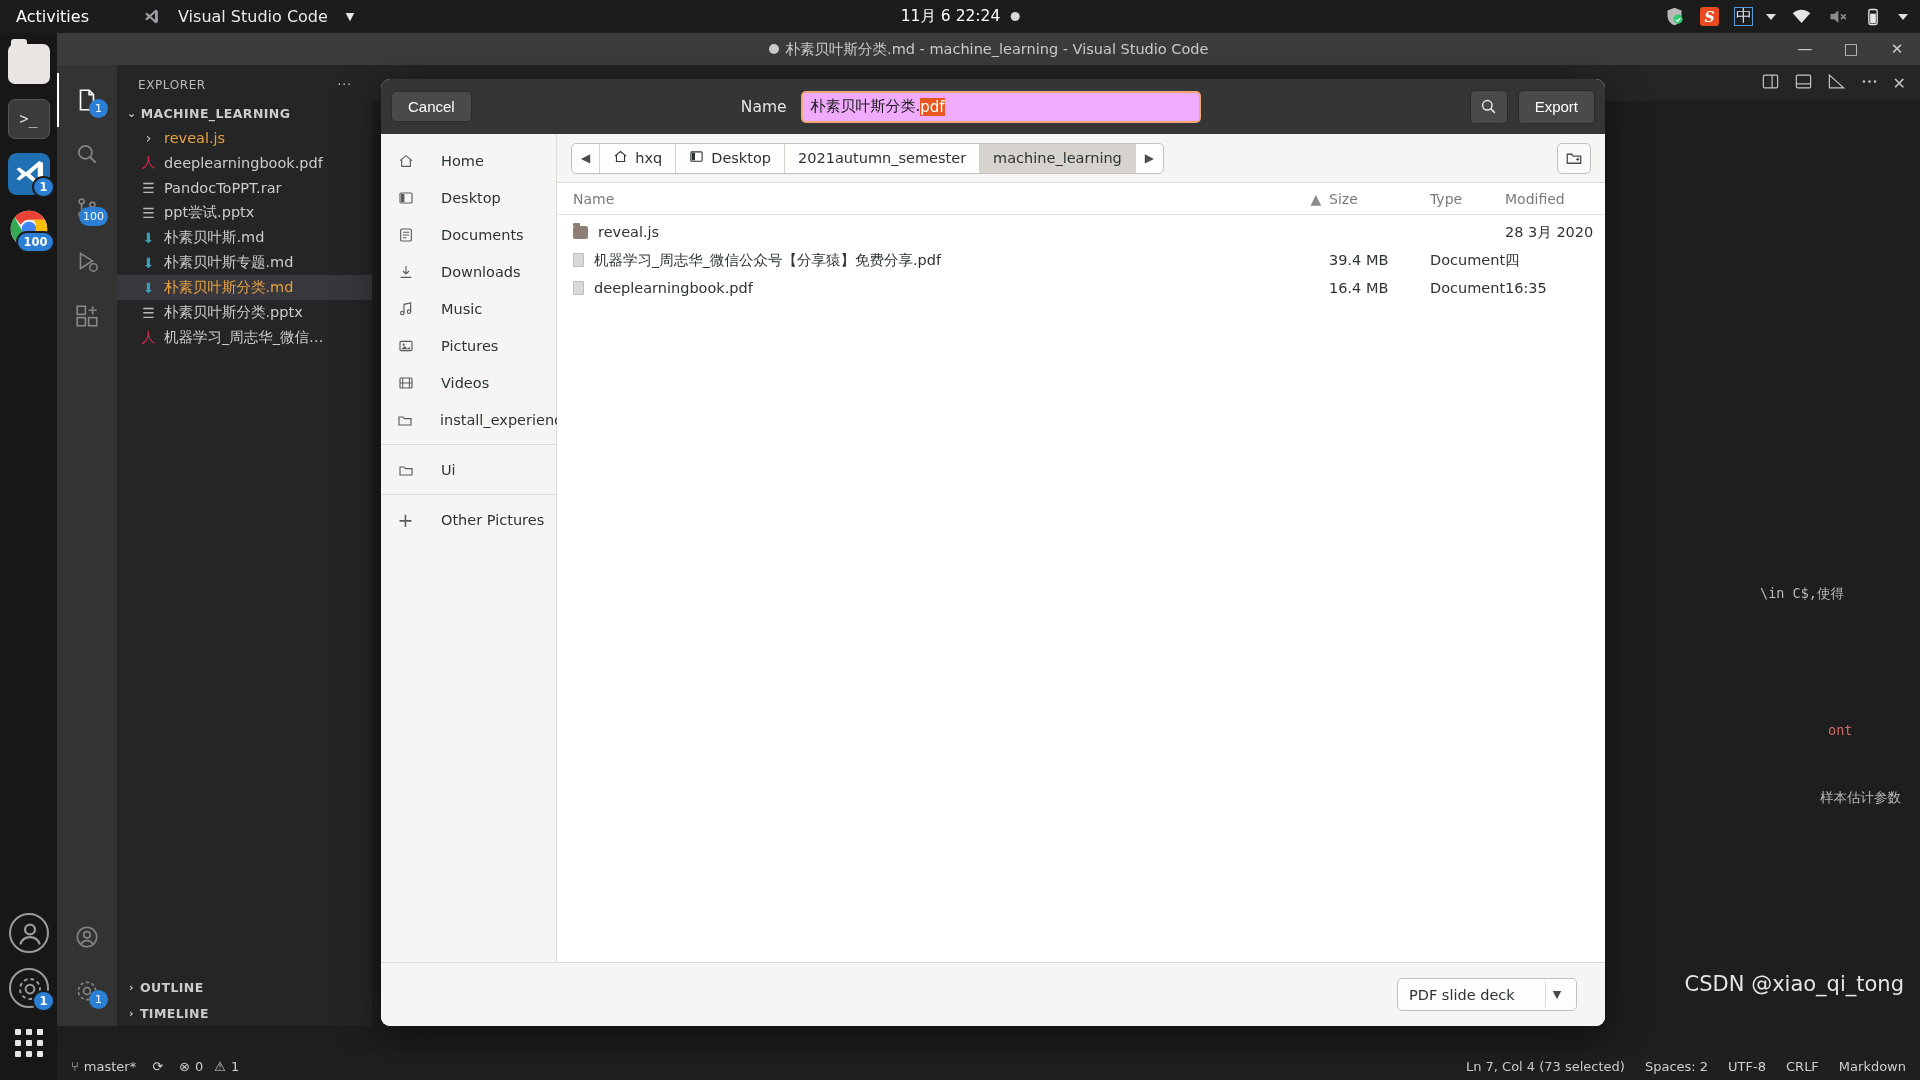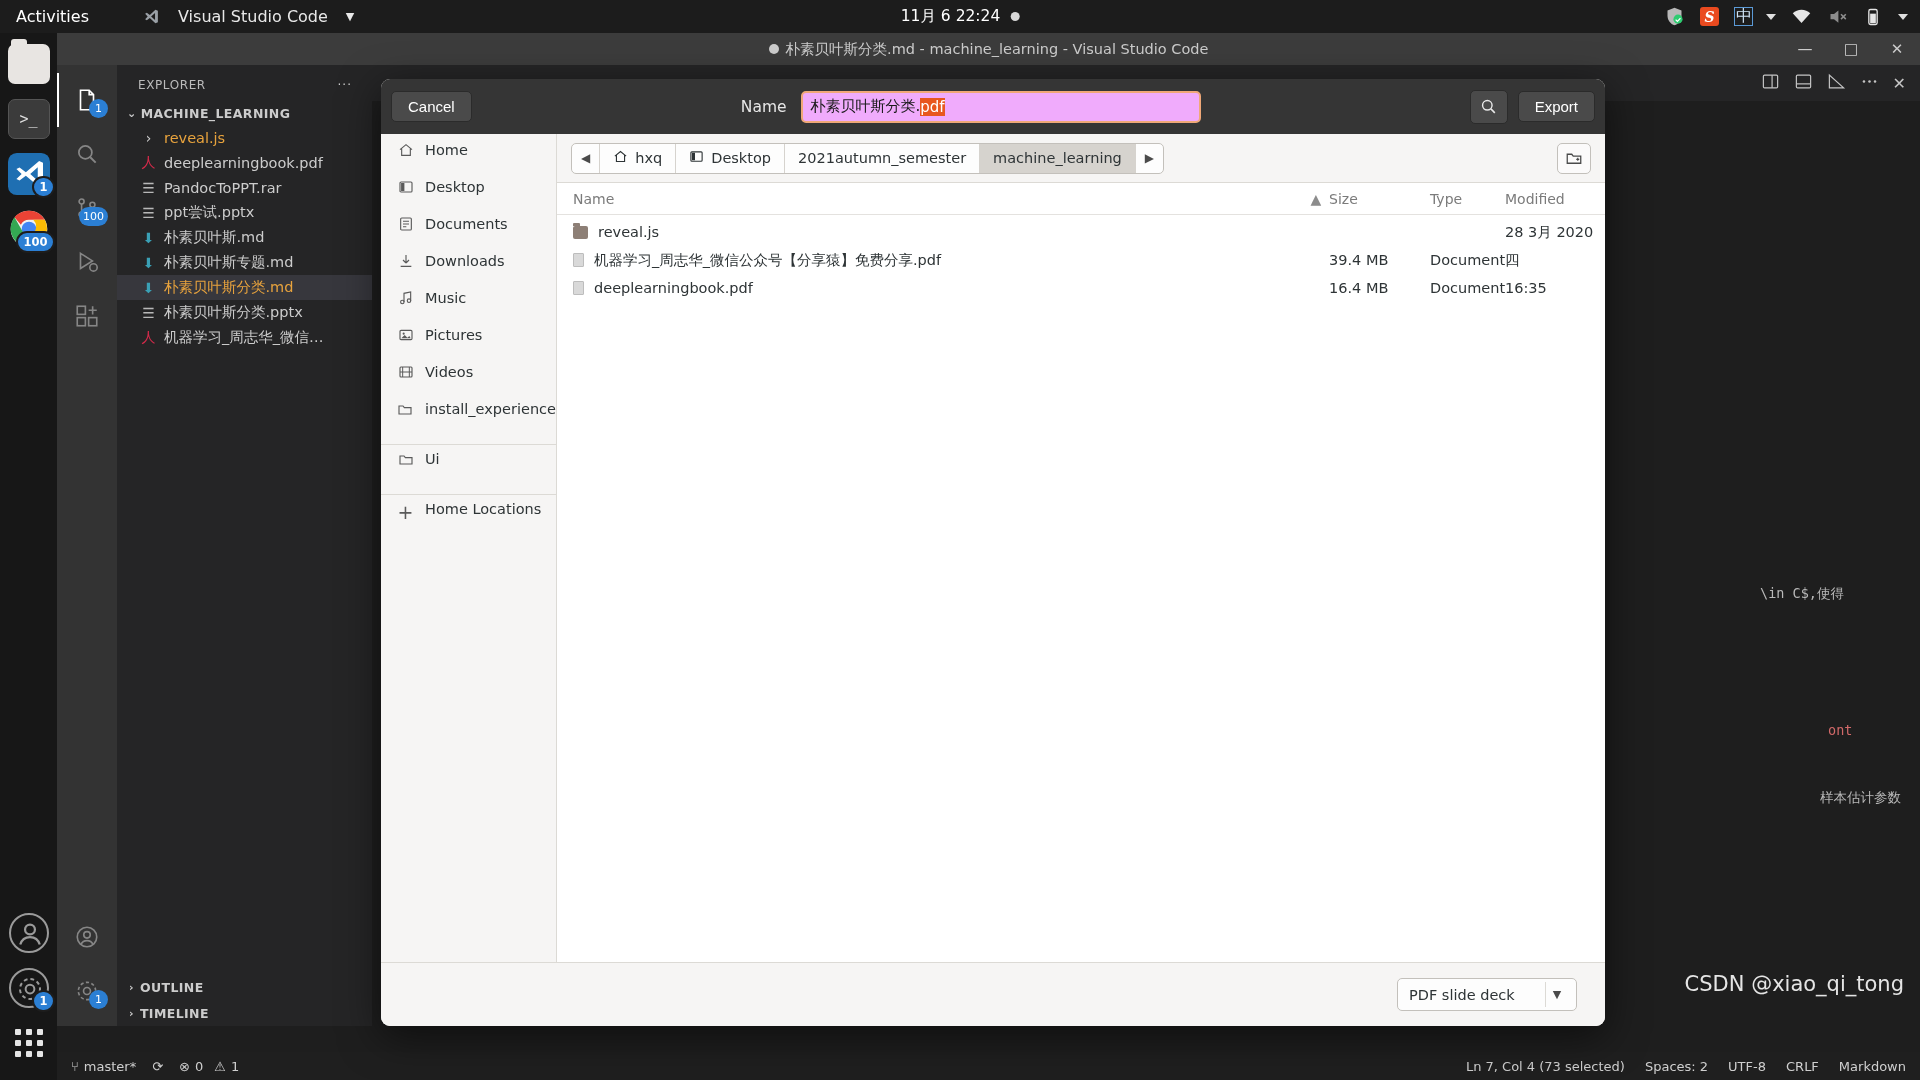--- a/index.html
+++ b/index.html
@@ -131,29 +131,29 @@
   .gtk-btn.export { background: #4a4a4a; }
   .gtk-icobtn { width: 38px; height: 34px; background: #4a4a4a; border: 1px solid #2b2b2b; border-radius: 5px;
                 display: flex; align-items: center; justify-content: center; color: #e8e8e8; }
   .gtk-name-wrap { flex: 1; display: flex; align-items: center; justify-content: center; gap: 14px; }
   .gtk-name-label { color: #e6e6e6; font-size: 15.5px; }
   .gtk-name-input {
     width: 400px; height: 32px; background: #f0abfc; border: 2px solid #f0a878; border-radius: 5px;
     display: flex; align-items: center; padding: 0 8px; font-size: 15px; color: #1a1a1a;
   }
   .sel-text { background: #e8571f; color: #ffffff; }
-  .gtk-header-right { display: flex; align-items: center; gap: 10px; }
+  .gtk-header-right { display: flex; gap: 10px; }
 
   .gtk-body { flex: 1; display: flex; min-height: 0; }
   .gtk-places {
     width: 176px; background: #f6f5f4; border-right: 1px solid #dcdad5; padding-top: 8px;
     font-size: 14.5px; color: #2e3436;
   }
   .place {
-    height: 37px; display: flex; align-items: flex-start; gap: 11px; padding-left: 16px; color: #2e3436;
+    height: 37px; display: flex; align-items: center; gap: 27px; padding-left: 16px; color: #2e3436;
   }
   .place .pico { width: 17px; display: flex; align-items: center; justify-content: center; color: #5a5a5a; }
   .place-sep { height: 1px; background: #dcdad5; margin: 6px 0; }
 
   .gtk-main { flex: 1; background: #ffffff; display: flex; flex-direction: column; min-width: 0; }
   .gtk-pathbar { height: 49px; background: #f6f5f4; display: flex; align-items: center; padding: 0 14px; border-bottom: 1px solid #dcdad5; }
   .pathbar-group { display: flex; align-items: center; border: 1px solid #c3c0bb; border-radius: 5px; overflow: hidden; background: #fdfdfd; height: 31px; }
   .crumb {
     display: flex; align-items: center; gap: 7px; padding: 0 13px; height: 100%;
     font-size: 14.5px; color: #2e3436; border-right: 1px solid #d6d3ce; white-space: nowrap;
@@ -592,21 +592,21 @@
           <span class="pico">
               <svg width="16" height="16" viewBox="0 0 24 24">
                 <path fill="none" stroke="currentColor" stroke-width="1.7" d="M3 7.5h6l2 2.5h10v9.5H3V7.5z"></path>
               </svg>
             </span>
           <span>Ui</span>
         </div>
         <div class="place-sep"></div>
         <div class="place">
           <span class="pico" style="font-size:19px;">+</span>
-          <span>Home Locations</span>
+          <span>Other Pictures</span>
         </div>
       </div>
 
       <div class="gtk-main">
 
         <div class="gtk-pathbar">
           <div class="pathbar-group">
             <div class="crumb arrow">
               <span style="font-size:12px;">◀</span>
             </div>

